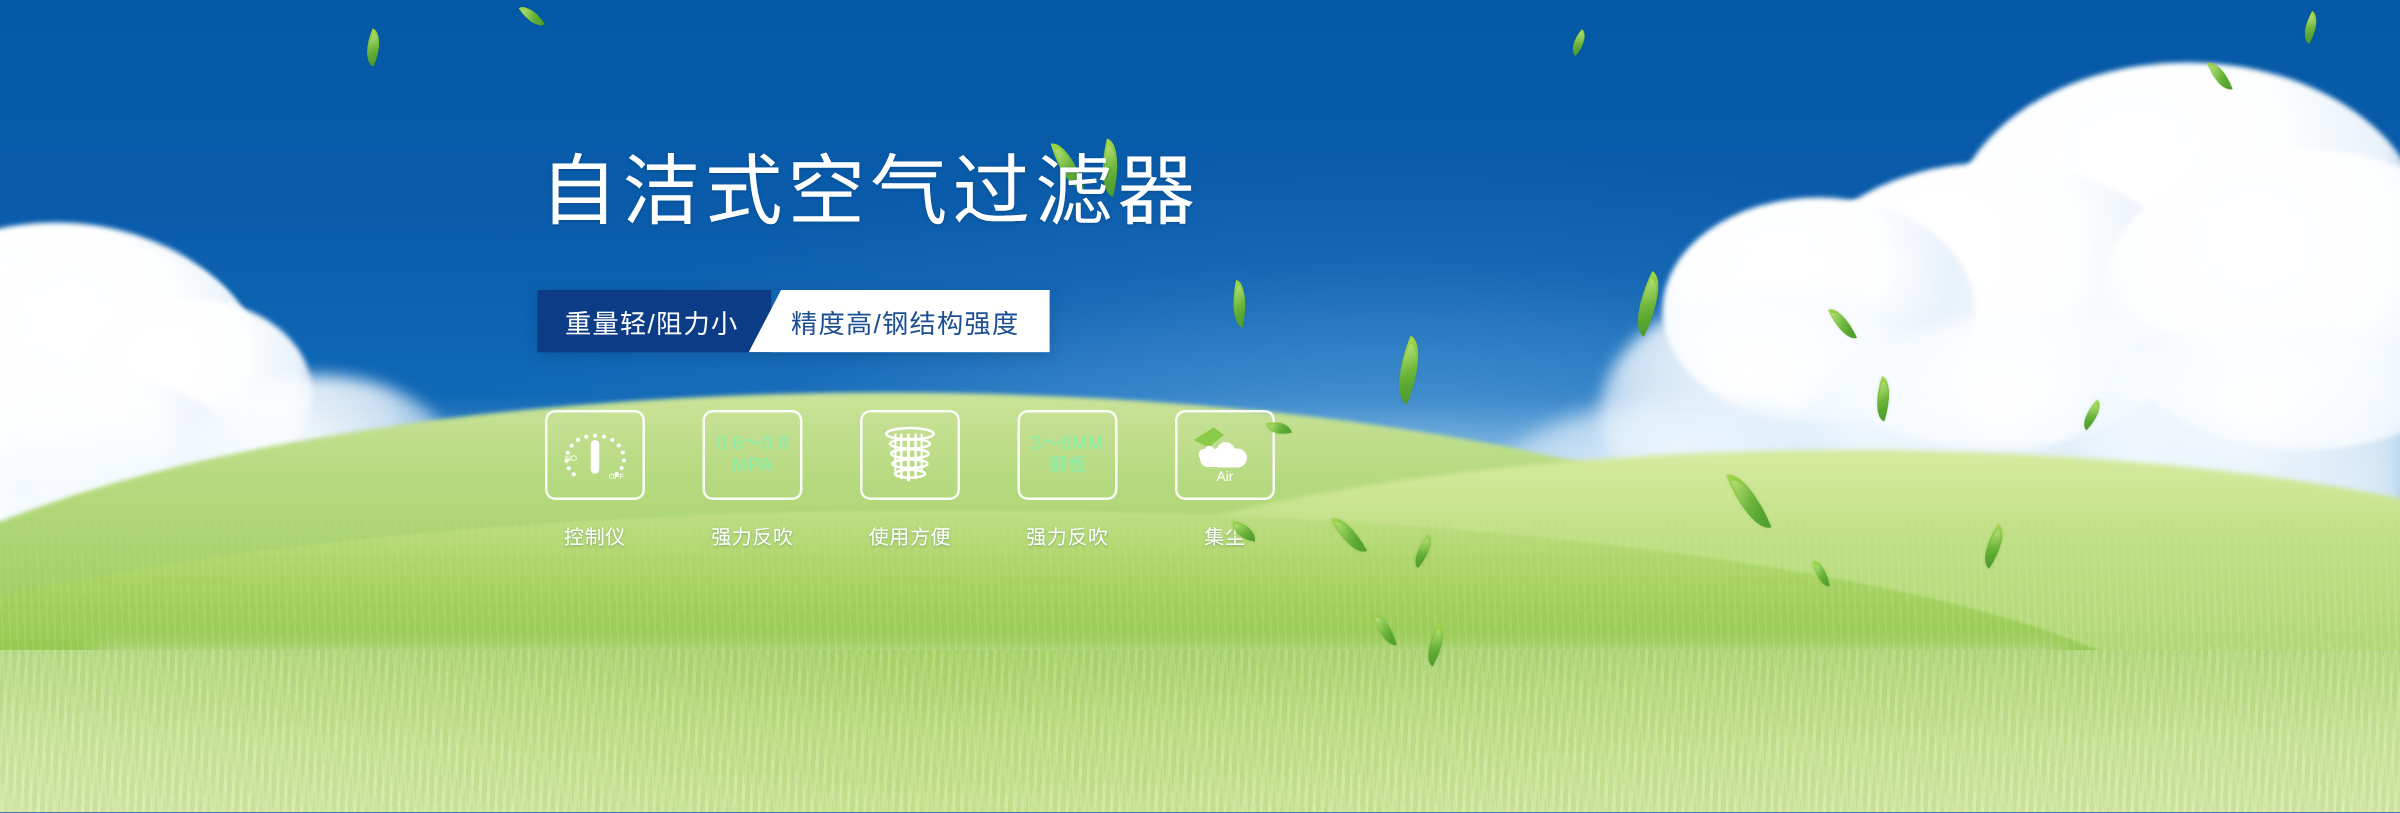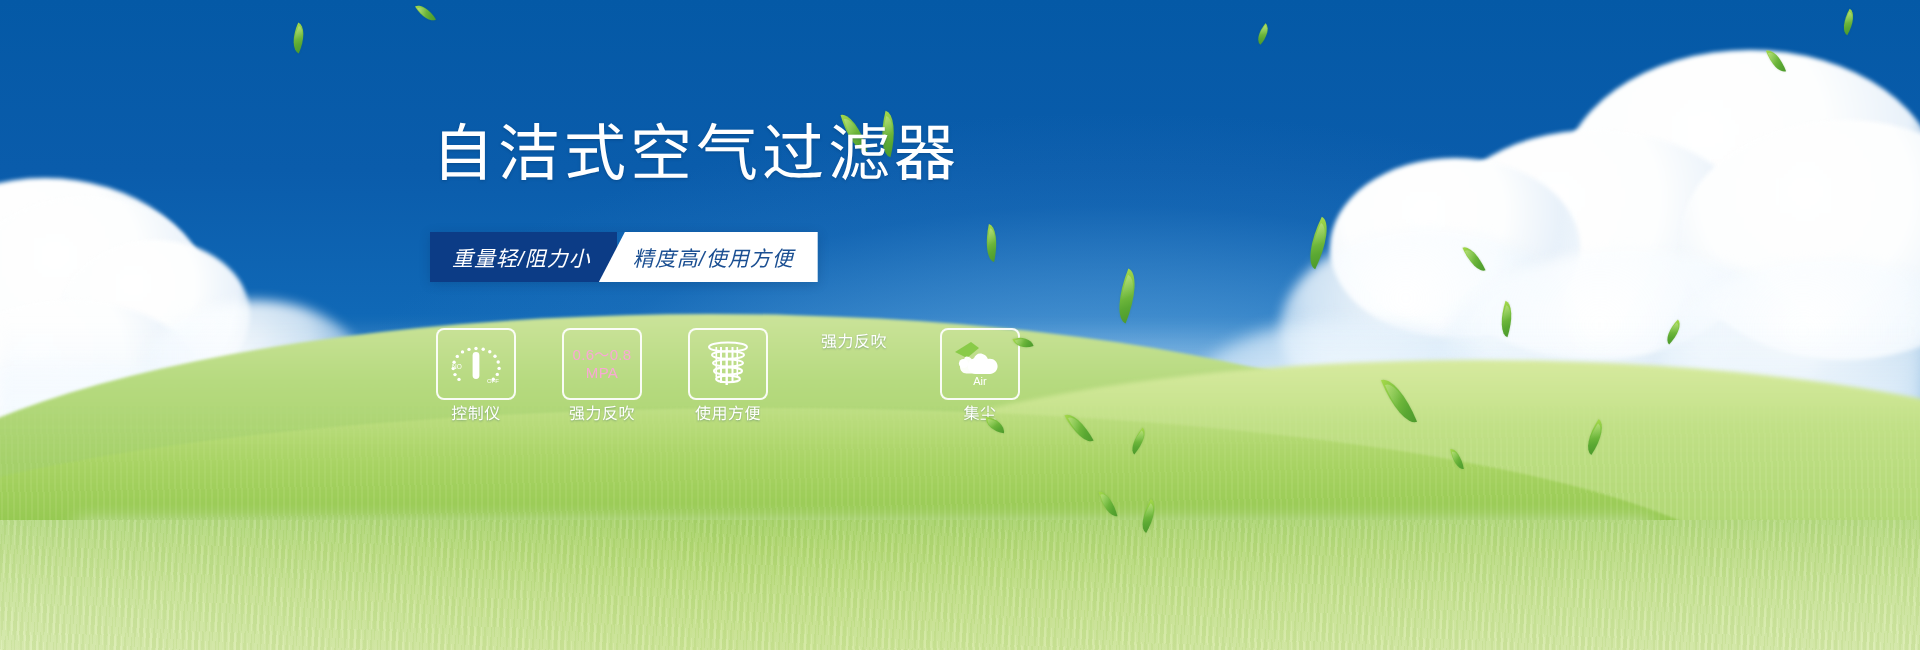--- a/index.html
+++ b/index.html
@@ -168,21 +168,20 @@
   }
 
   
   .tabs {
     position: absolute;
     left: 430px;
     top: 232px;
     display: flex;
     height: 50px;
     box-shadow: 0 2px 10px rgba(2,40,80,0.22);
-    font-style: italic;
   }
   .tab {
     display: flex;
     align-items: center;
     justify-content: center;
     height: 50px;
     font-size: 21px;
     letter-spacing: 1px;
     white-space: nowrap;
     cursor: pointer;
@@ -219,33 +218,33 @@
   }
   .feature-box {
     width: 80px;
     height: 72px;
     border: 2px solid rgba(255,255,255,0.92);
     border-radius: 8px;
     display: flex;
     flex-direction: column;
     align-items: center;
     justify-content: center;
-    color: #f9a8d4;
+    color: #86efac;
     box-sizing: border-box;
     background: rgba(255,255,255,0.02);
   }
   .feature-text {
     font-size: 15px;
     line-height: 1.22;
     text-align: center;
     letter-spacing: .3px;
     white-space: nowrap;
   }
   .feature-caption {
-    margin-top: 0;
+    margin-top: 16px;
     font-size: 16px;
     color: #ffffff;
     letter-spacing: .5px;
     white-space: nowrap;
     text-shadow: 0 1px 2px rgba(2,45,90,0.3);
   }
 
   
   .dial { position: relative; width: 58px; height: 52px; }
   .dial svg { display: block; }
@@ -332,21 +331,21 @@
     <div class="leaf" style="left:1452px; top:448px; width:10px; height:22px; transform:rotate(-10deg);"></div>
     <div class="leaf" style="left:1668px; top:320px; width:11px; height:24px; transform:rotate(44deg);"></div>
   </div>
 
   <div class="title-wrap">
     <h1 class="main-title">自洁式空气过滤器</h1>
   </div>
 
   <div class="tabs">
     <div class="tab tab-primary">重量轻/阻力小</div>
-    <div class="tab tab-secondary">精度高/使用方便</div>
+    <div class="tab tab-secondary">精度高/钢结构强度</div>
   </div>
 
   <div class="features">
 
     <div class="feature">
       <div class="feature-box">
         <div class="dial">
           <svg viewBox="0 0 58 52" width="58" height="52" aria-hidden="true">
             <g fill="#ffffff">
               <circle cx="29" cy="10.5" r="1.7"></circle>
@@ -400,20 +399,24 @@
               <rect x="10.5" y="8" width="1.6" height="30"></rect>
               <rect x="31.5" y="8" width="1.6" height="30"></rect>
             </g>
           </svg>
         </div>
       </div>
       <div class="feature-caption">使用方便</div>
     </div>
 
     <div class="feature">
+      <div class="feature-box">
+        <div class="feature-text">3～8MM</div>
+        <div class="feature-text">钢板</div>
+      </div>
       <div class="feature-caption">强力反吹</div>
     </div>
 
     <div class="feature">
       <div class="feature-box">
         <div class="air-icon">
           <svg viewBox="0 0 62 48" width="62" height="48" aria-hidden="true">
             <path d="M6 12 L22 2 L30 8 L18 18 Z" fill="#86c944" opacity="0.95"></path>
             <g fill="#ffffff">
               <path d="M17.5 16.5c2.6 0 4.6 1.3 5.6 3.2c1-1 2.4-1.6 3.9-1.6c3 0 5.4 2.3 5.6 5.2

